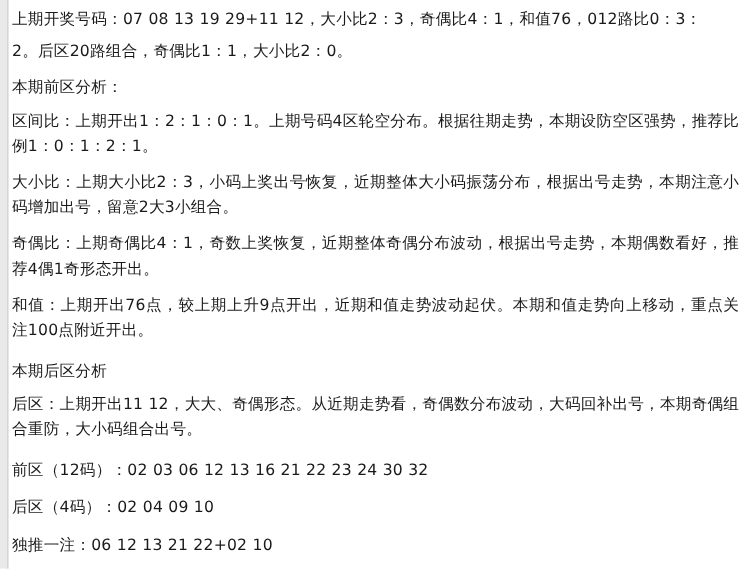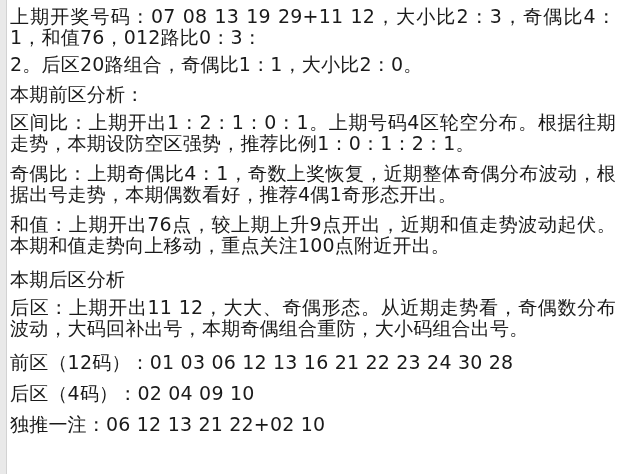--- a/index.html
+++ b/index.html
@@ -32,21 +32,21 @@
   .content {
     position: absolute;
     left: 10px;
     top: 0;
     width: 606px;
     padding-top: 6px;
     box-sizing: border-box;
   }
   p {
     margin: 0;
-    font-size: 19px;
+    font-size: 13px;
     line-height: 21px;
     color: #1a1a1a;
     text-align: justify;
     letter-spacing: 0.2px;
   }
   p.para {
     margin-bottom: 9px;
   }
   p.heading {
     font-weight: normal;
@@ -69,29 +69,30 @@
   <div class="left-rule"></div>
 
   <div class="content">
 
     <p class="tight">上期开奖号码：07 08 13 19 29+11 12，大小比2：3，奇偶比4：1，和值76，012路比0：3：</p>
     <p class="para">2。后区20路组合，奇偶比1：1，大小比2：0。</p>
 
     <p class="heading">本期前区分析：</p>
 
     <p class="para">区间比：上期开出1：2：1：0：1。上期号码4区轮空分布。根据往期走势，本期设防空区强势，推荐比例1：0：1：2：1。</p>
+    <p class="para">大小比：上期大小比2：3，小码上奖出号恢复，近期整体大小码振荡分布，根据出号走势，本期注意小码增加出号，留意2大3小组合。</p>
     <p class="para">奇偶比：上期奇偶比4：1，奇数上奖恢复，近期整体奇偶分布波动，根据出号走势，本期偶数看好，推荐4偶1奇形态开出。</p>
     <p class="para">和值：上期开出76点，较上期上升9点开出，近期和值走势波动起伏。本期和值走势向上移动，重点关注100点附近开出。</p>
 
     <div class="block-sep"></div>
 
     <p class="heading">本期后区分析</p>
     <p class="para">后区：上期开出11 12，大大、奇偶形态。从近期走势看，奇偶数分布波动，大码回补出号，本期奇偶组合重防，大小码组合出号。</p>
 
     <div class="block-sep"></div>
 
 
-    <p class="reco-line">前区（12码）：01 03 06 12 13 16 21 22 23 24 30 28</p>
+    <p class="reco-line">前区（12码）：02 03 06 12 13 16 21 22 23 24 30 32</p>
     <p class="reco-line">后区（4码）：02 04 09 10</p>
     <p class="reco-line">独推一注：06 12 13 21 22+02 10</p>
 
   </div>
 </div>
 
 </body></html>

